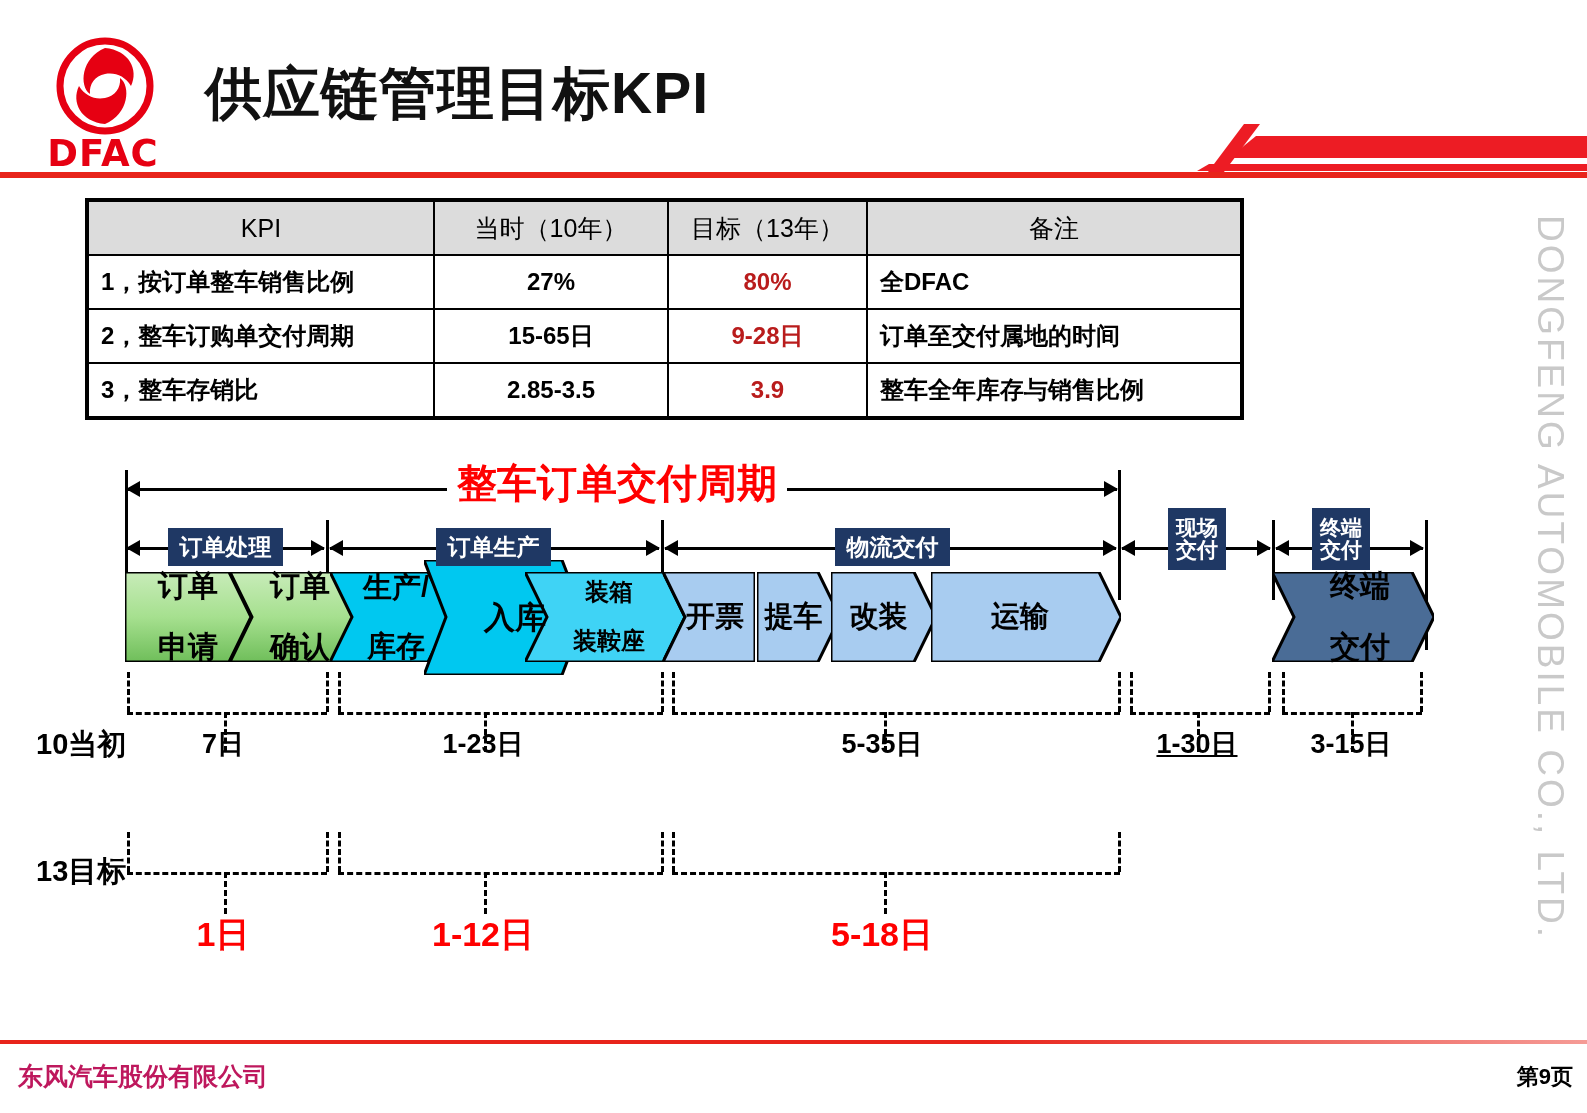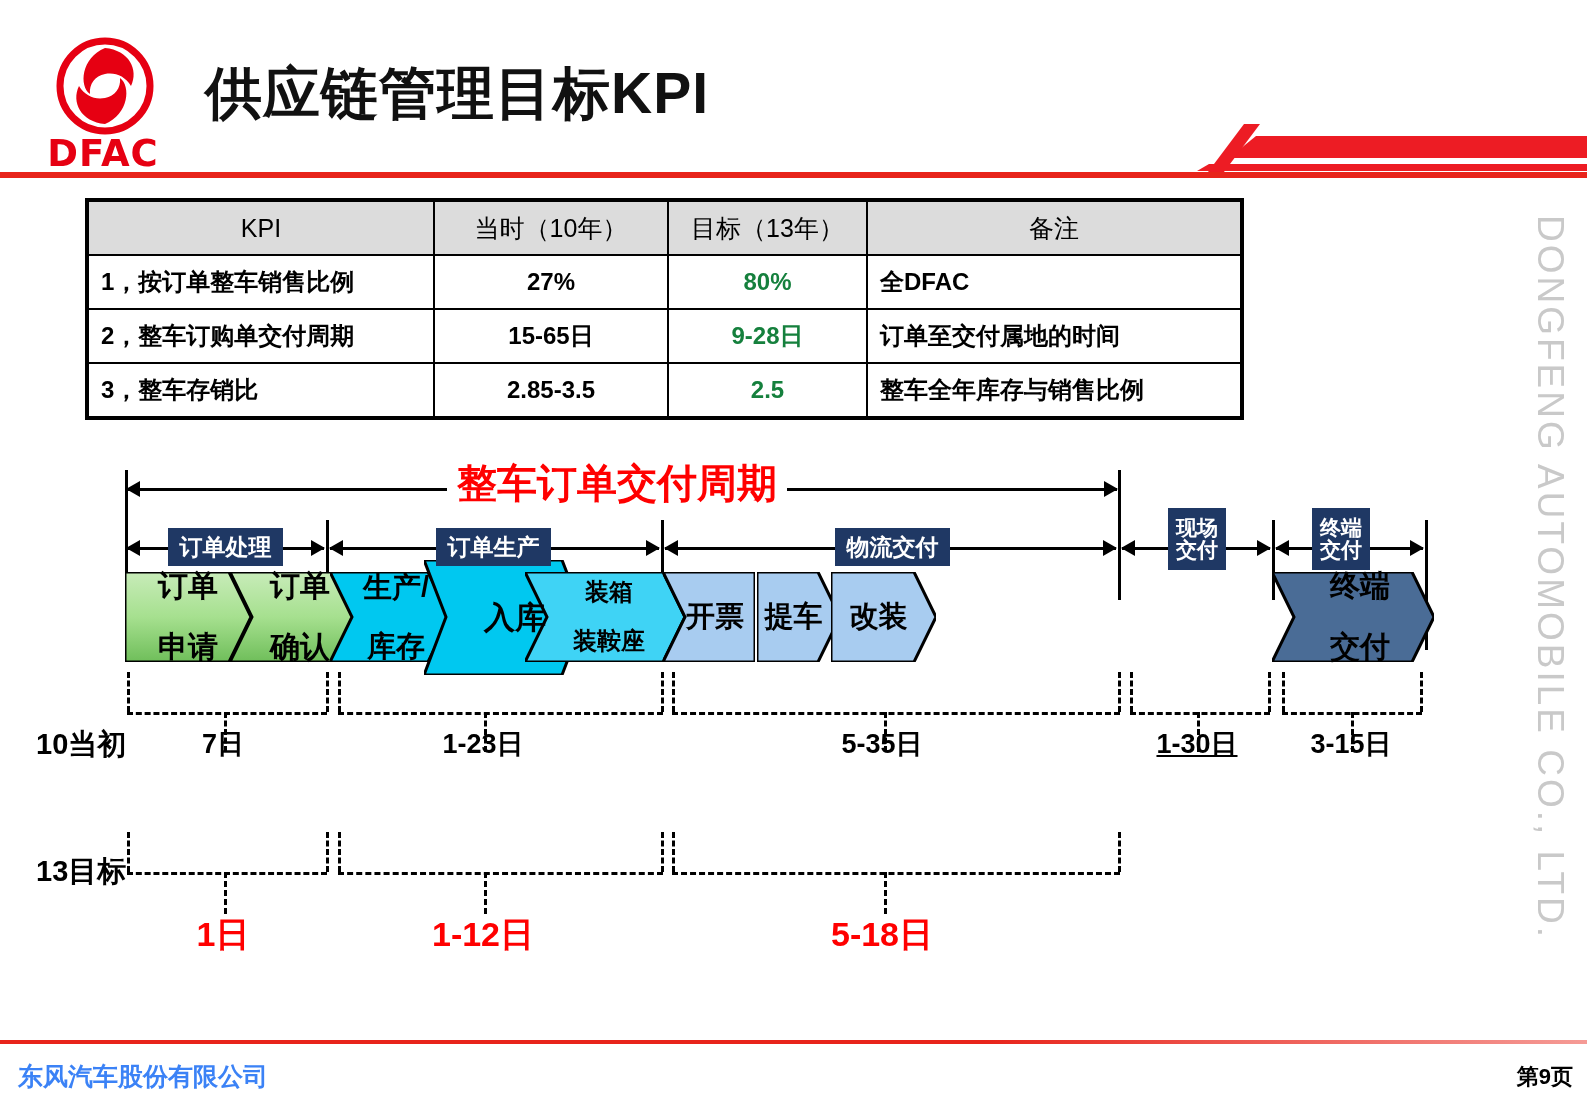--- a/index.html
+++ b/index.html
@@ -29,21 +29,21 @@
       border:4px solid #000;}
   #kpi-table td,#kpi-table th{border:2px solid #000;padding:0 12px;height:52px;
       font-size:24px;font-weight:bold;vertical-align:middle;}
   #kpi-table thead th{background:#DCDCDC;font-weight:normal;text-align:center;font-size:25px;}
   .col-kpi{width:320px;}
   .col-now{width:208px;}
   .col-goal{width:173px;}
   .col-note{width:auto;}
   .c-kpi{text-align:left;font-weight:normal;font-size:25px;}
   .c-now{text-align:center;font-size:28px;font-weight:bold;}
-  .c-goal{text-align:center;font-size:28px;font-weight:bold;color:#15803d;}
+  .c-goal{text-align:center;font-size:28px;font-weight:bold;color:#b91c1c;}
   .c-note{text-align:left;font-weight:normal;font-size:24px;}
 
   
   #diagram{position:absolute;left:0;top:440px;width:1587px;height:560px;}
 
   
   .tick{position:absolute;width:3px;background:#000;}
 
   
   .dbl-arrow{position:absolute;height:3px;background:#000;}
@@ -78,21 +78,21 @@
   .row-label{position:absolute;font-size:29px;font-weight:bold;color:#000;white-space:nowrap;}
 
   
   #sidebar-text{position:absolute;right:16px;top:215px;height:790px;width:50px;
       writing-mode:vertical-rl;font-size:37px;color:#C9C9C9;letter-spacing:3px;
       font-family:"Liberation Sans",sans-serif;white-space:nowrap;}
 
   
   #footer-rule{position:absolute;left:0;top:1040px;width:1587px;height:4px;
       background:linear-gradient(90deg,#E8241B 0%,#E8241B 62%,#F59B96 100%);}
-  #footer-left{position:absolute;left:18px;top:1060px;font-size:25px;font-weight:bold;color:#3b82f6;}
+  #footer-left{position:absolute;left:18px;top:1060px;font-size:25px;font-weight:bold;color:#be185d;}
   #footer-right{position:absolute;right:14px;top:1062px;font-size:22px;font-weight:bold;color:#000;}
 </style>
 </head>
 <body>
 
 <div id="header">
 
   <div id="logo-wrap">
     <svg id="logo-mark" viewBox="0 0 100 100">
       <circle cx="50" cy="50" r="45" fill="none" stroke="#E60012" stroke-width="7"></circle>
@@ -128,21 +128,21 @@
     </tr>
     <tr>
       <td class="c-kpi">2，整车订购单交付周期</td>
       <td class="c-now">15-65日</td>
       <td class="c-goal">9-28日</td>
       <td class="c-note">订单至交付属地的时间</td>
     </tr>
     <tr>
       <td class="c-kpi">3，整车存销比</td>
       <td class="c-now">2.85-3.5</td>
-      <td class="c-goal">2.5</td>
+      <td class="c-goal">3.9</td>
       <td class="c-note">整车全年库存与销售比例</td>
     </tr>
   </tbody>
 </table>
 
 <div id="diagram">
 
   <div class="tick" style="left:125px; top:30px;  height:130px;"></div>
   <div class="tick" style="left:326px; top:80px;  height:80px;"></div>
   <div class="tick" style="left:661px; top:80px;  height:80px;"></div>
@@ -244,20 +244,26 @@
     <span style="margin-right:10px;">提车</span>
   </div>
 
   <div class="chev" style="left:831px; top:132px; width:105px; height:90px; font-size:29px;">
     <svg class="shp" viewBox="0 0 105 90" preserveAspectRatio="none">
       <path d="M0 0 H83 L105 45 L83 90 H0 Z" fill="#A8CCF0" stroke="#000" stroke-width="3"></path>
     </svg>
     <span style="margin-right:10px;">改装</span>
   </div>
 
+  <div class="chev" style="left:931px; top:132px; width:190px; height:90px; font-size:29px;">
+    <svg class="shp" viewBox="0 0 190 90" preserveAspectRatio="none">
+      <path d="M0 0 H168 L190 45 L168 90 H0 Z" fill="#A8CCF0" stroke="#000" stroke-width="3"></path>
+    </svg>
+    <span style="margin-right:12px;">运输</span>
+  </div>
 
 
   <div class="chev" style="left:1272px; top:132px; width:162px; height:90px; font-size:30px;">
     <svg class="shp" viewBox="0 0 162 90" preserveAspectRatio="none">
       <path d="M0 0 H140 L162 45 L140 90 H0 L22 45 Z" fill="#4A6C96" stroke="#000" stroke-width="3"></path>
     </svg>
     <span style="margin-left:14px;"><span>终端</span><br>
           <span>交付</span></span>
   </div>
 

